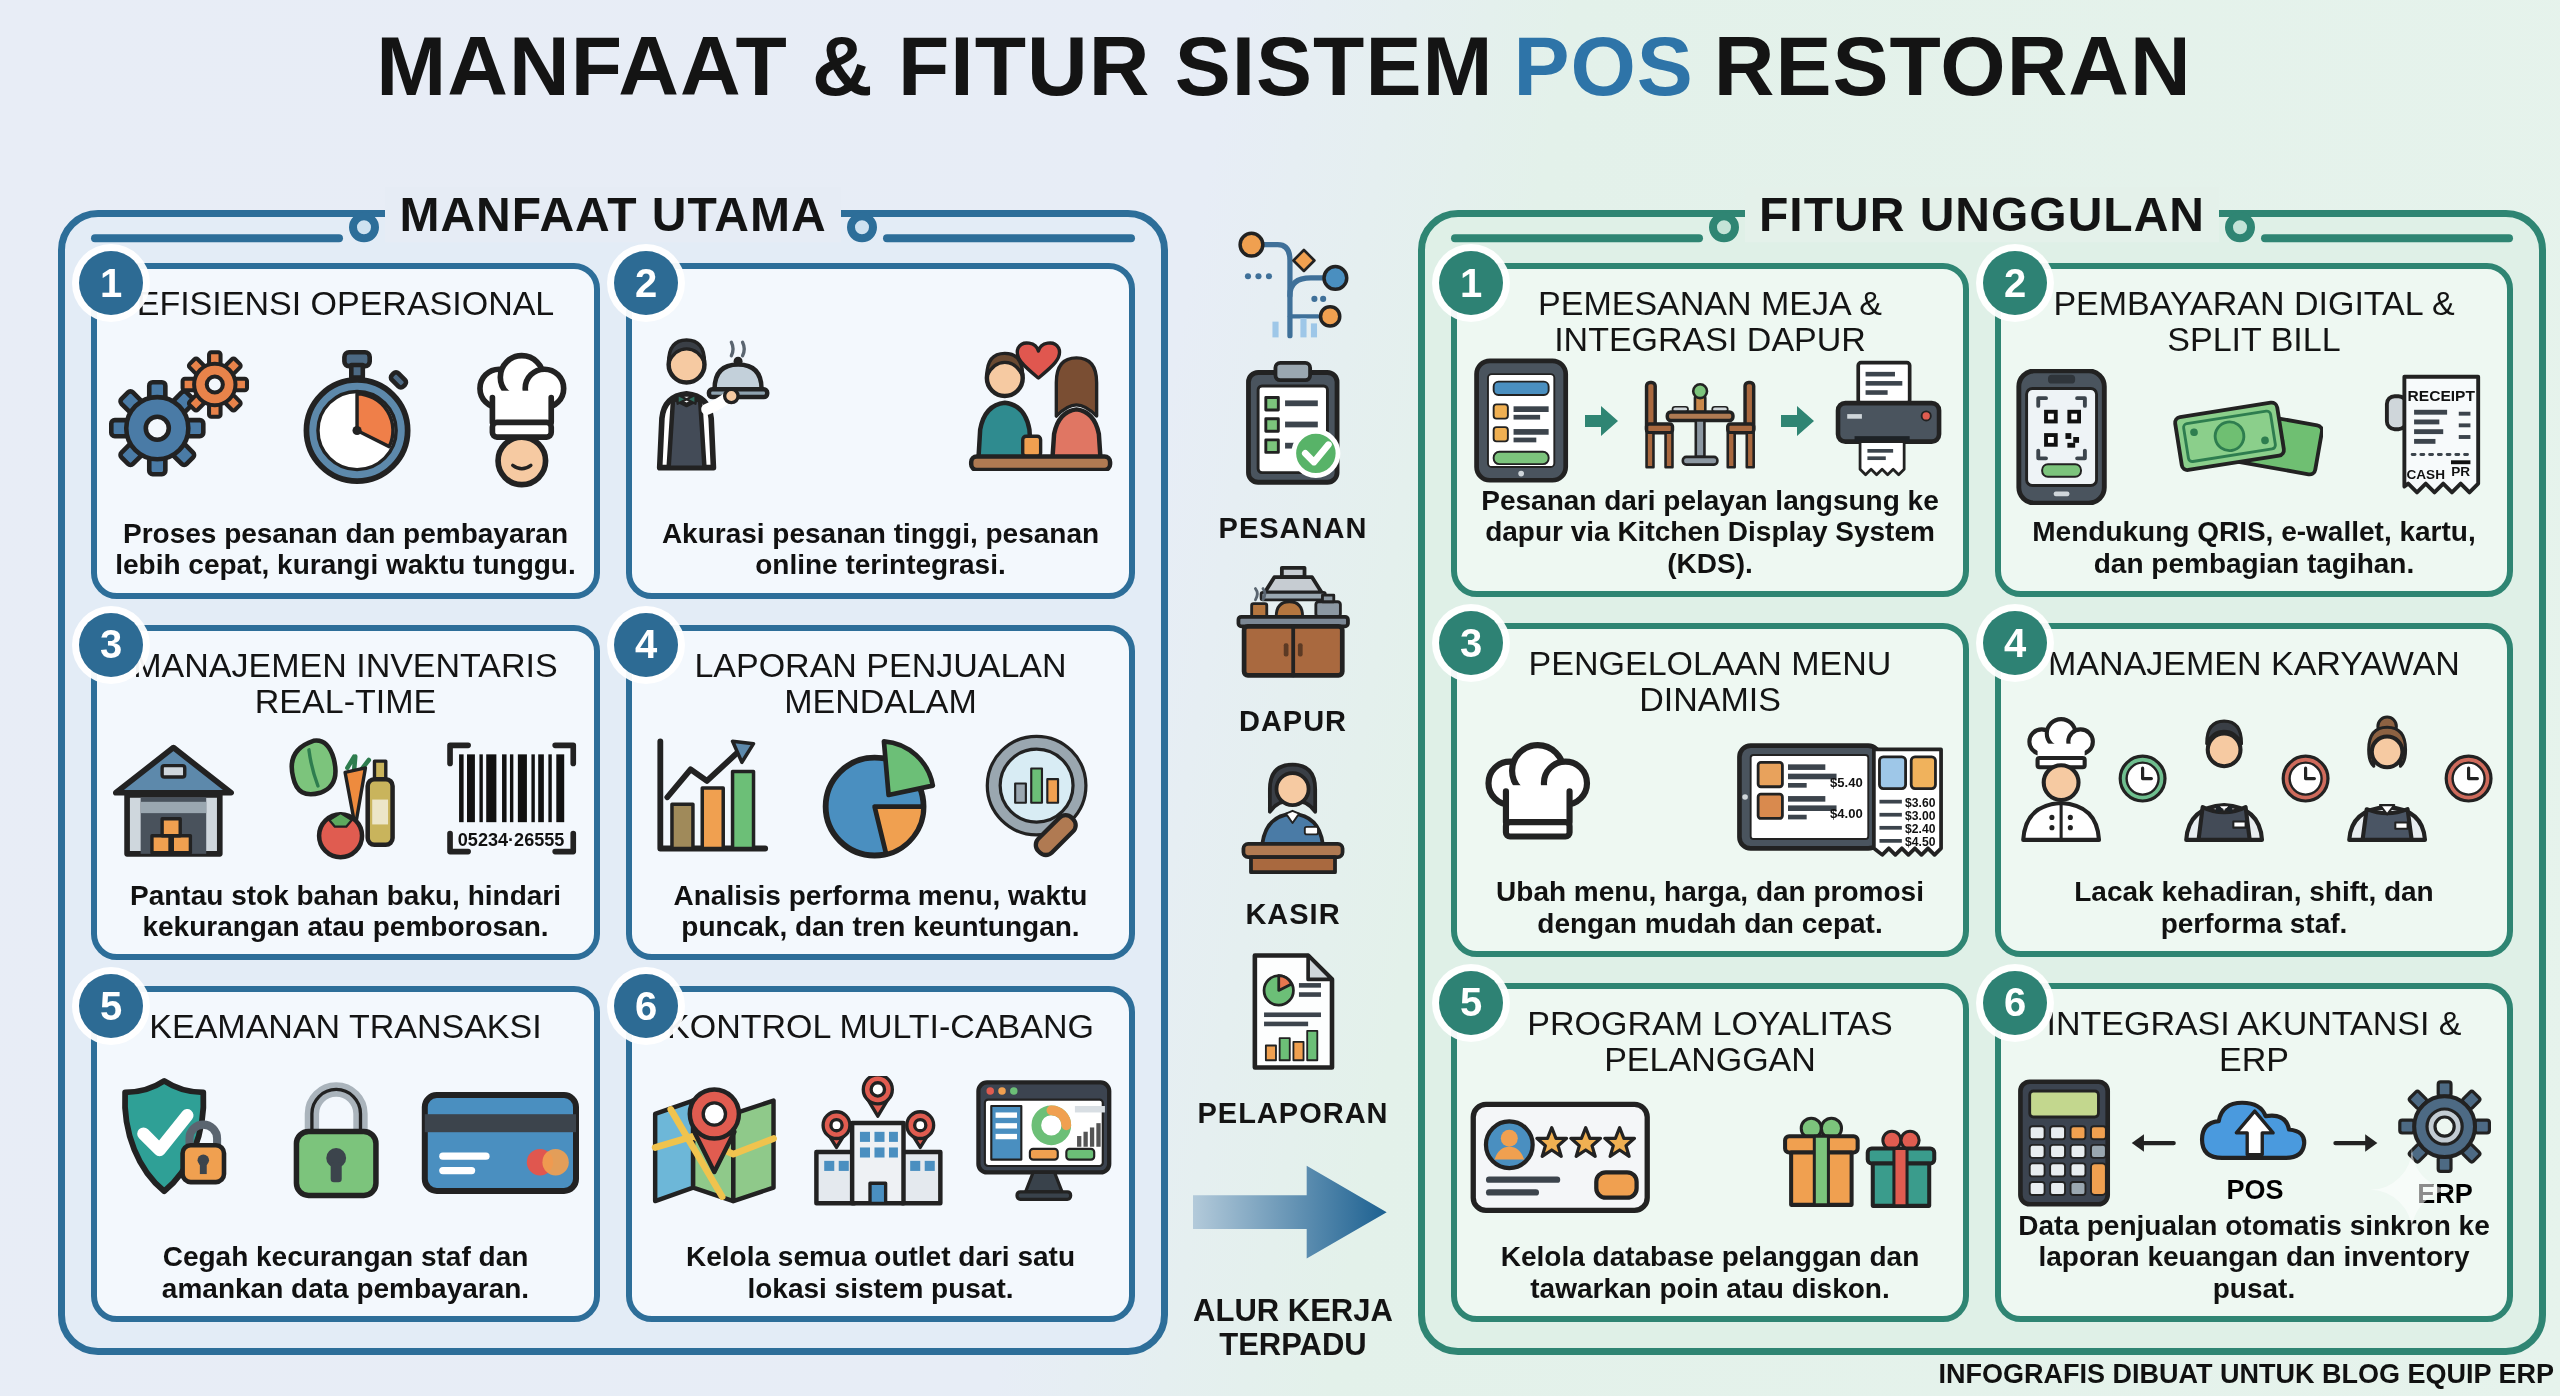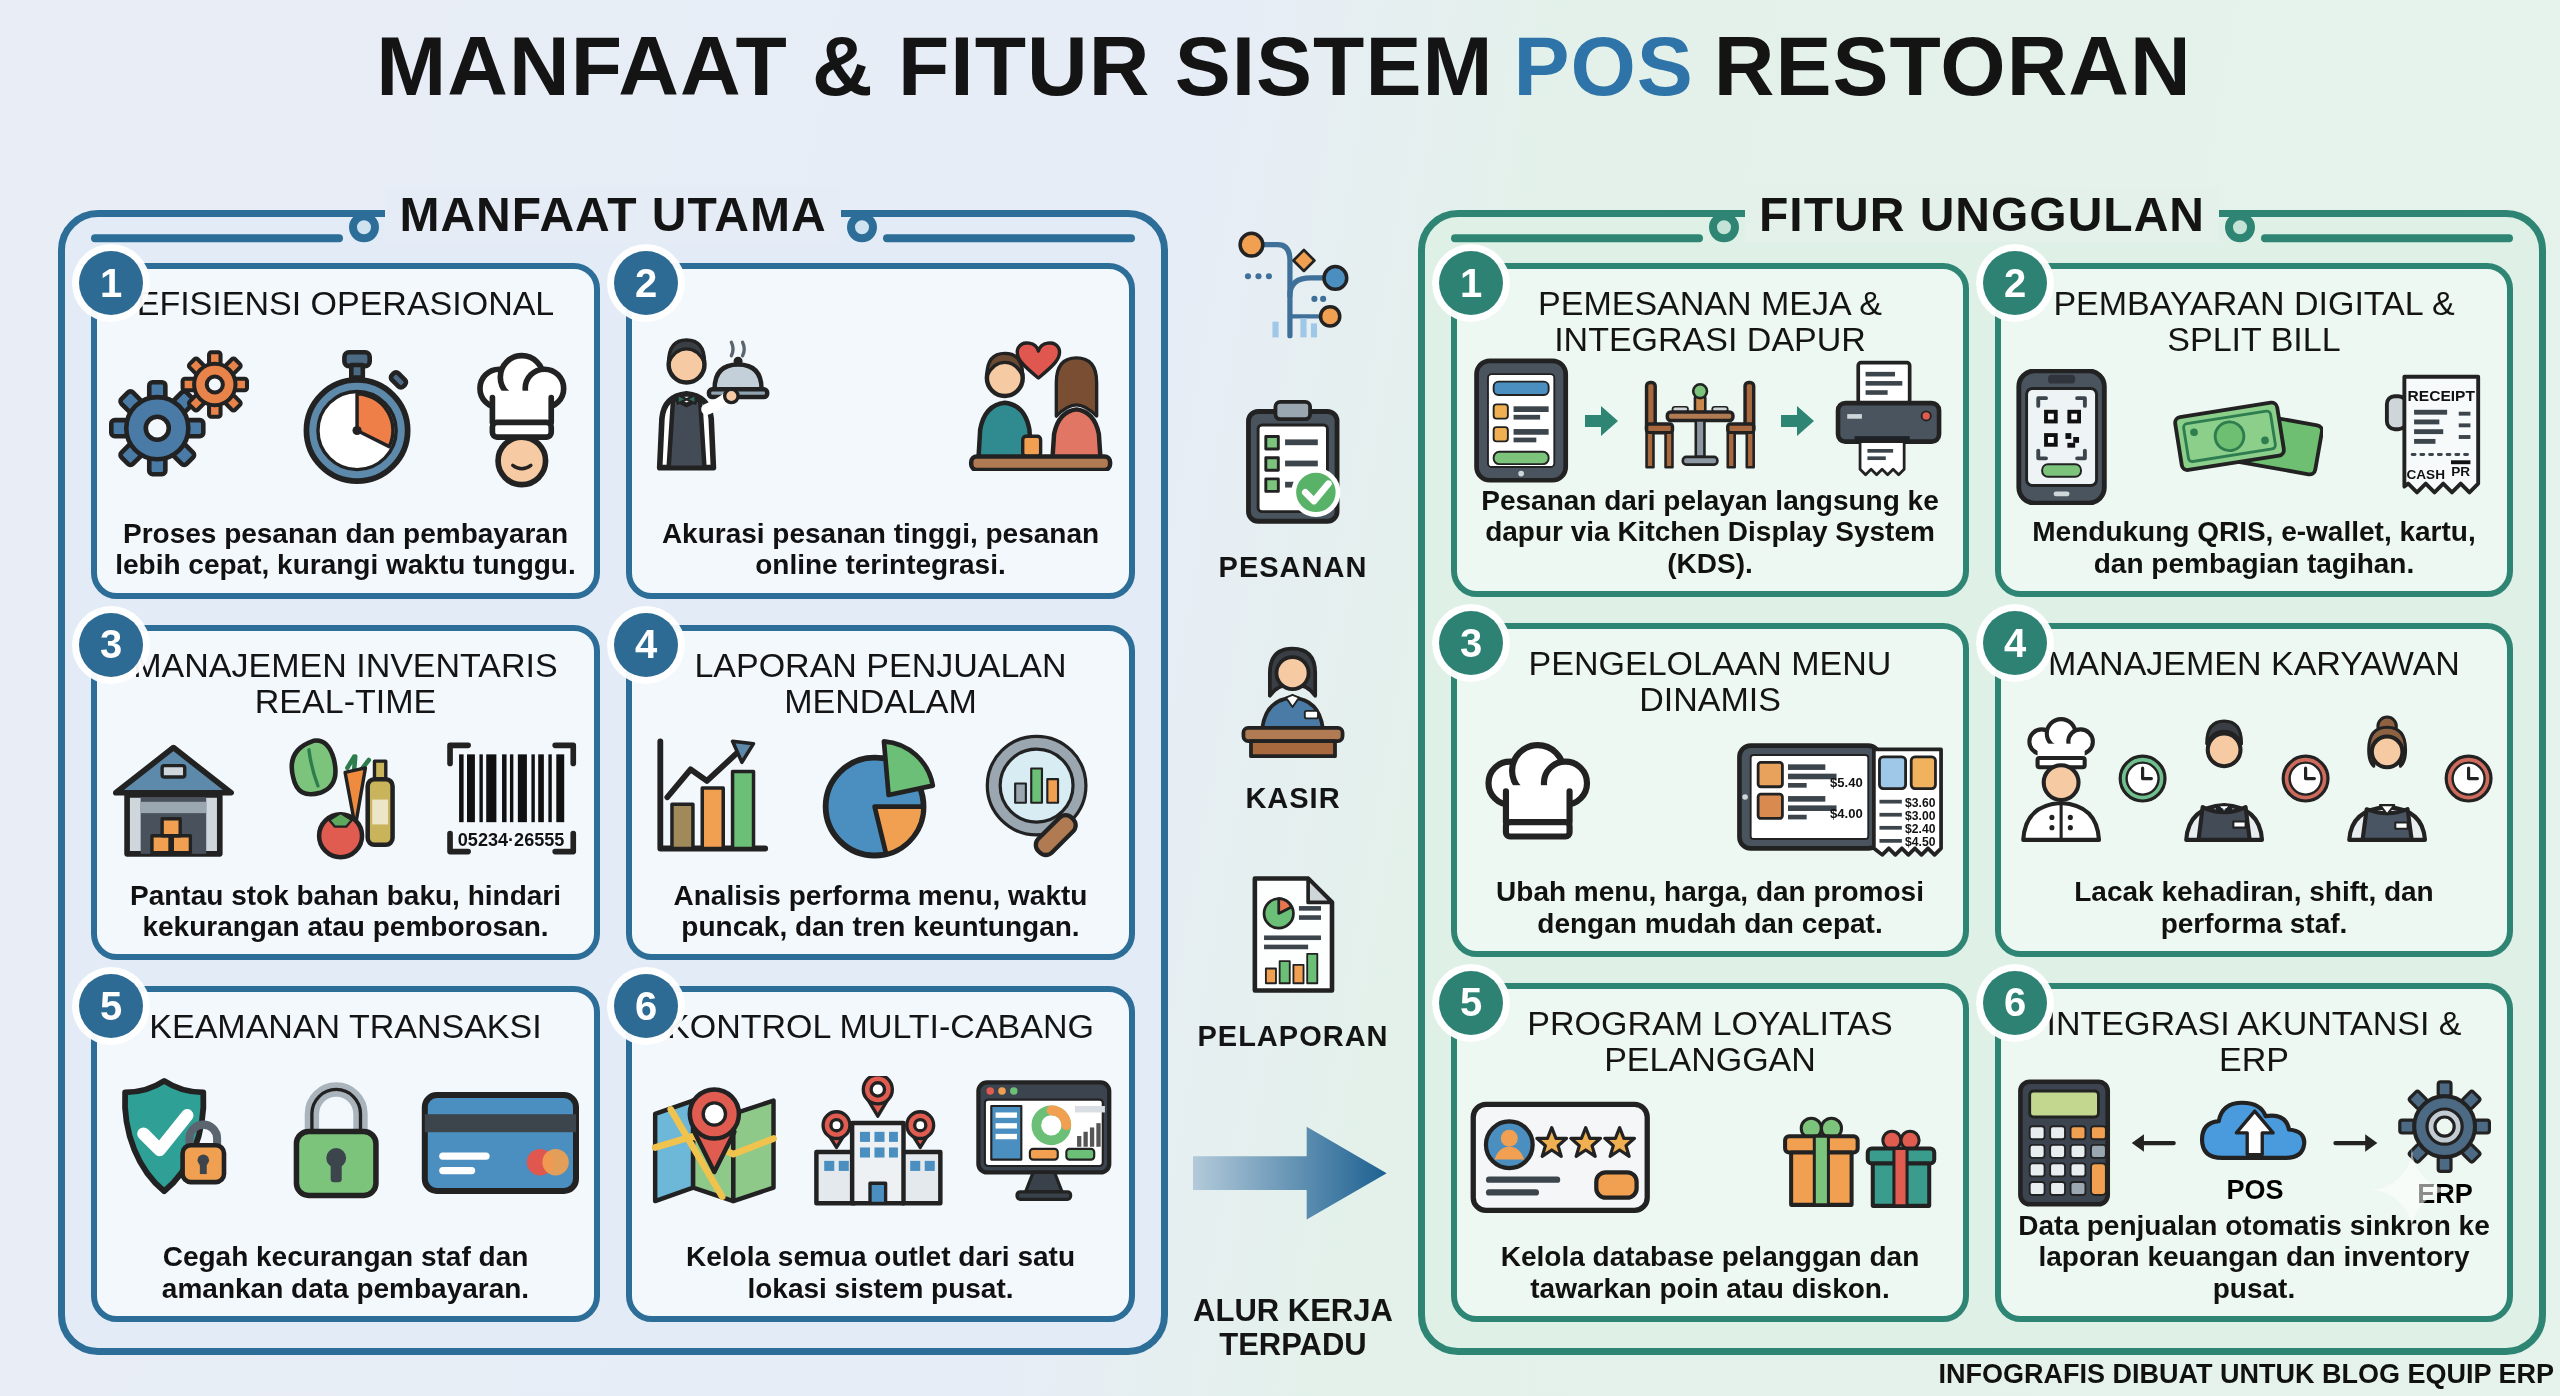--- a/index.html
+++ b/index.html
@@ -366,20 +366,38 @@
         <rect x="32" y="84" width="13" height="13" fill="#7cc47c" stroke="#222" stroke-width="3"></rect>
         <rect x="52" y="43" width="34" height="6" fill="#3c444c"></rect>
           <rect x="52" y="65" width="34" height="6" fill="#3c444c"></rect>
           <rect x="52" y="87" width="22" height="6" fill="#3c444c"></rect>
         <circle cx="84" cy="98" r="23" fill="#58b368" stroke="#fff" stroke-width="5"></circle>
         <polyline points="73,98 82,107 97,89" fill="none" stroke="#fff" stroke-width="7"></polyline>
       </svg>
       <div class="mid-label">PESANAN</div>
     </div>
 
+    <div class="mid-step">
+      <svg viewBox="0 0 135 125" height="118">
+        <rect x="56" y="4" width="24" height="10" fill="#c6ccd2" stroke="#222" stroke-width="4"></rect>
+        <polygon points="38,30 98,30 88,14 48,14" fill="#c6ccd2" stroke="#222" stroke-width="4"></polygon>
+        <rect x="34" y="30" width="68" height="8" rx="2" fill="#9aa7b0" stroke="#222" stroke-width="3"></rect>
+        <path d="M28,38 q4,-7 0,-12 M36,38 q4,-7 0,-12" fill="none" stroke="#5a6570" stroke-width="3"></path>
+        <rect x="24" y="42" width="16" height="14" rx="2" fill="#b5763f" stroke="#222" stroke-width="3"></rect>
+        <path d="M50,56 Q50,40 64,40 Q78,40 78,56 Z" fill="#b5763f" stroke="#222" stroke-width="3"></path>
+        <rect x="92" y="40" width="26" height="16" rx="3" fill="#8c98a2" stroke="#222" stroke-width="3"></rect>
+        <rect x="99" y="33" width="12" height="7" fill="#8c98a2" stroke="#222" stroke-width="3"></rect>
+        <rect x="10" y="56" width="116" height="10" rx="3" fill="#7b8794" stroke="#222" stroke-width="4"></rect>
+        <rect x="16" y="66" width="104" height="52" rx="4" fill="#a9693f" stroke="#222" stroke-width="5"></rect>
+        <path d="M68,66 V118" stroke="#222" stroke-width="4"></path>
+        <rect x="58" y="84" width="5" height="14" rx="2" fill="#5c3a24"></rect>
+          <rect x="73" y="84" width="5" height="14" rx="2" fill="#5c3a24"></rect>
+      </svg>
+      <div class="mid-label">DAPUR</div>
+    </div>
 
     <div class="mid-step">
       <svg viewBox="0 0 125 125" height="118">
         <path d="M38,34 Q38,8 62,8 Q86,8 86,34 L86,58 Q78,46 62,46 Q46,46 38,58 Z" fill="#3a3f46" stroke="#222" stroke-width="4"></path>
         <circle cx="62" cy="34" r="17" fill="#f6caa2" stroke="#222" stroke-width="4"></circle>
         <path d="M30,92 Q34,62 62,60 Q90,62 94,92 Z" fill="#4a7ba6" stroke="#222" stroke-width="4"></path>
         <polygon points="55,60 62,70 69,60 62,57" fill="#fff" stroke="#222" stroke-width="2"></polygon>
         <rect x="75" y="74" width="14" height="8" rx="2" fill="#fff" stroke="#222" stroke-width="2"></rect>
         <rect x="10" y="92" width="105" height="14" rx="5" fill="#b07a52" stroke="#222" stroke-width="4"></rect>
         <rect x="18" y="106" width="89" height="16" fill="#a9693f" stroke="#222" stroke-width="4"></rect>

